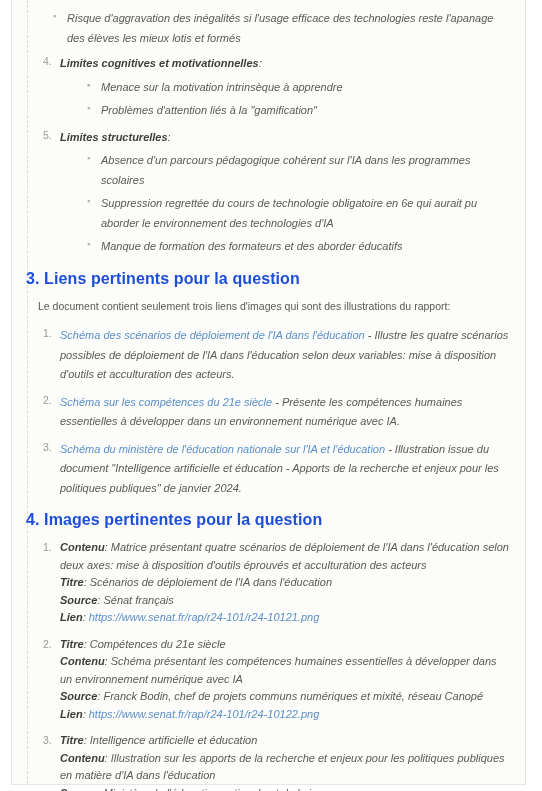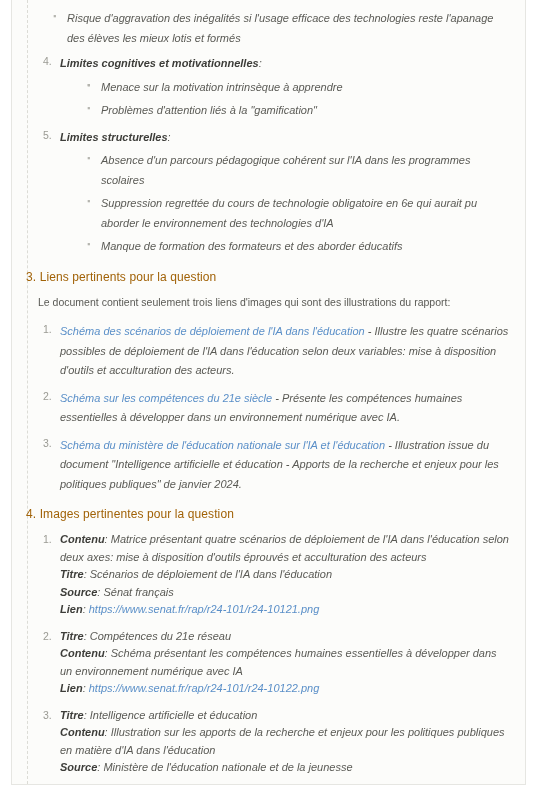--- a/index.html
+++ b/index.html
@@ -95,23 +95,23 @@
   .txt.strong { font-weight: bold; color: #3d3d39; }
 
   .b { font-weight: bold; color: #3d3d39; }
 
   a.link {
     color: #5a8fc8;
     text-decoration: none;
   }
 
   h3.section-h {
-    font-size: 12px;
-    font-weight: normal;
-    color: #a16207;
+    font-size: 16px;
+    font-weight: bold;
+    color: #1d4ed8;
     margin: 14px 0 10px 0;
     letter-spacing: .1px;
   }
 
   p.para {
     font-size: 10.5px;
     line-height: 17.5px;
     color: #5a5a55;
     margin: 0 0 10px 12px;
   }
@@ -201,22 +201,23 @@
       <li style="margin-bottom:9px;">
         <span class="marker">1.</span>
         <div class="txt"><span class="b">Contenu</span>: <span>Matrice présentant quatre scénarios de déploiement de l'IA dans l'éducation selon deux axes: mise à disposition d'outils éprouvés et acculturation des acteurs</span></div>
         <div class="txt"><span class="b">Titre</span>: <span>Scénarios de déploiement de l'IA dans l'éducation</span></div>
         <div class="txt"><span class="b">Source</span>: <span>Sénat français</span></div>
         <div class="txt"><span class="b">Lien</span>: <a class="link" href="#">https://www.senat.fr/rap/r24-101/r24-10121.png</a></div>
       </li>
 
       <li style="margin-bottom:9px;">
         <span class="marker">2.</span>
-        <div class="txt"><span class="b">Titre</span>: <span>Compétences du 21e réseau</span></div>
+        <div class="txt"><span class="b">Titre</span>: <span>Compétences du 21e siècle</span></div>
         <div class="txt"><span class="b">Contenu</span>: <span>Schéma présentant les compétences humaines essentielles à développer dans un environnement numérique avec IA</span></div>
+        <div class="txt"><span class="b">Source</span>: <span>Franck Bodin, chef de projets communs numériques et mixité, réseau Canopé</span></div>
         <div class="txt"><span class="b">Lien</span>: <a class="link" href="#">https://www.senat.fr/rap/r24-101/r24-10122.png</a></div>
       </li>
 
       <li style="margin-bottom:9px;">
         <span class="marker">3.</span>
         <div class="txt"><span class="b">Titre</span>: <span>Intelligence artificielle et éducation</span></div>
         <div class="txt"><span class="b">Contenu</span>: <span>Illustration sur les apports de la recherche et enjeux pour les politiques publiques en matière d'IA dans l'éducation</span></div>
         <div class="txt"><span class="b">Source</span>: <span>Ministère de l'éducation nationale et de la jeunesse</span></div>
 
       </li>

